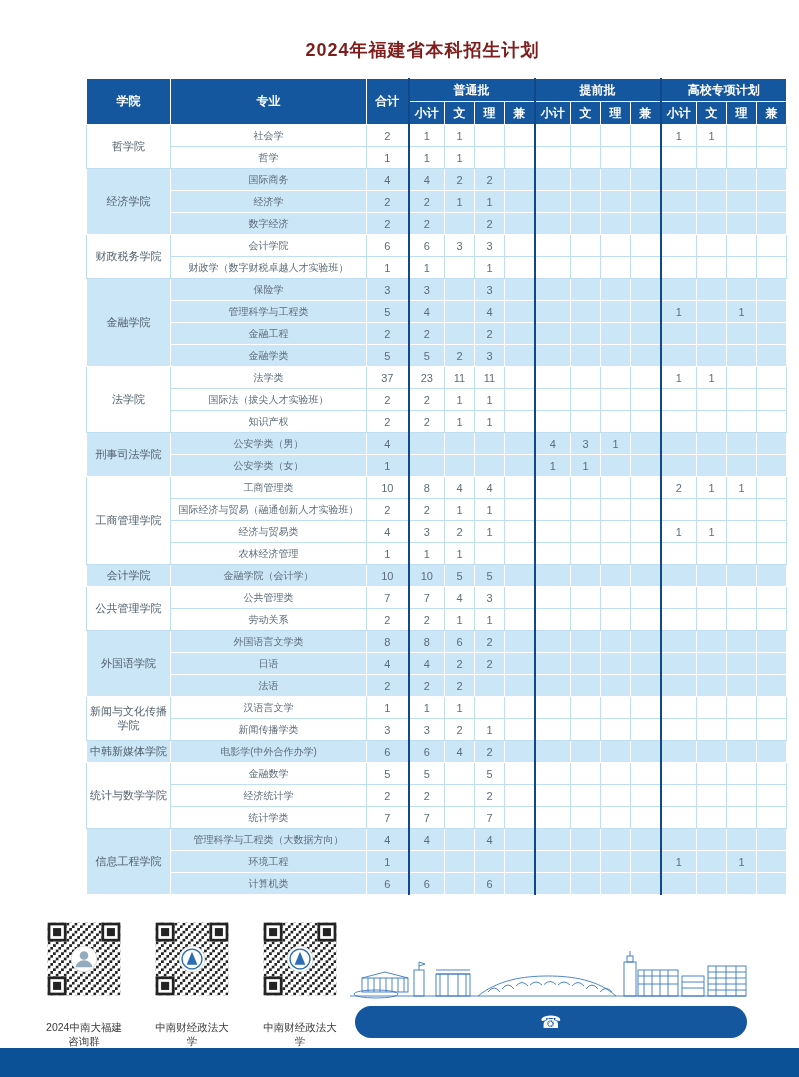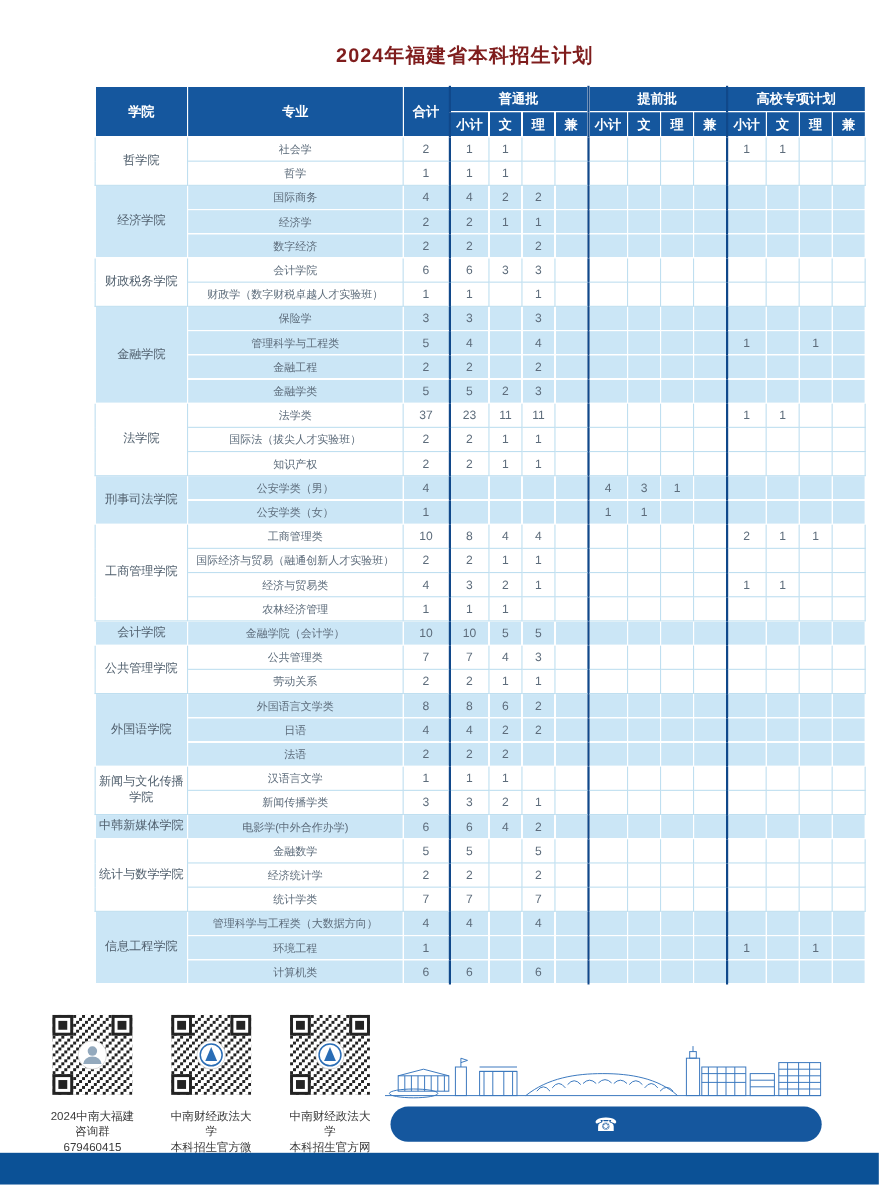--- a/index.html
+++ b/index.html
@@ -33,21 +33,21 @@
     border:1px solid rgba(255,255,255,0.45);
   }
   .tbl tbody td{height:21px;background:#ffffff;}
   .tbl tbody.alt td{background:#CBE6F6;border-color:#ffffff;}
   .tbl td.college{font-size:11px;color:#51606E;line-height:1.25;}
   .tbl td.major{font-size:10px;}
   .tbl tbody td.grp-start,.tbl thead th.grp-start{border-left:2px solid #10488A;}
   
   .qr-row{position:absolute;left:44px;top:920px;display:flex;gap:28px;}
   .qr-block{width:80px;text-align:center;}
-  .qr-cap{margin-top:5px;font-size:10.5px;line-height:1.35;color:#3A3A3A;}
+  .qr-cap{margin-top:18px;font-size:10.5px;line-height:1.35;color:#3A3A3A;}
   .skyline{position:absolute;left:348px;top:948px;}
   .phone-pill{
     position:absolute;left:355px;top:1006px;width:392px;height:32px;
     background:#15579E;border-radius:17px;
     display:flex;align-items:center;justify-content:center;gap:9px;
     color:#ffffff;font-size:16px;font-weight:bold;letter-spacing:0.5px;
   }
   .phone-ico{font-size:17px;line-height:1;}
   .bottom-bar{position:absolute;left:0;top:1048px;width:799px;height:29px;background:#0B5196;}
   .hidden-defs{position:absolute;width:0;height:0;}

